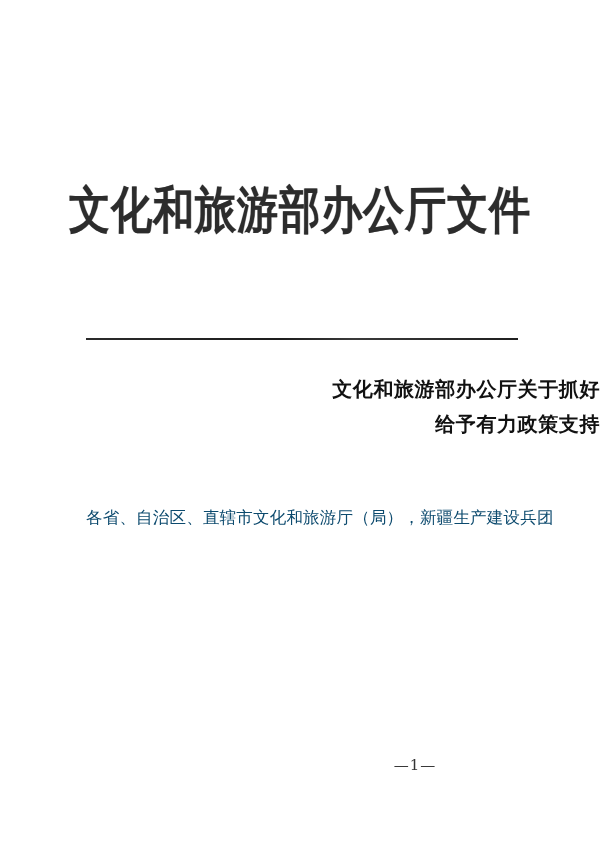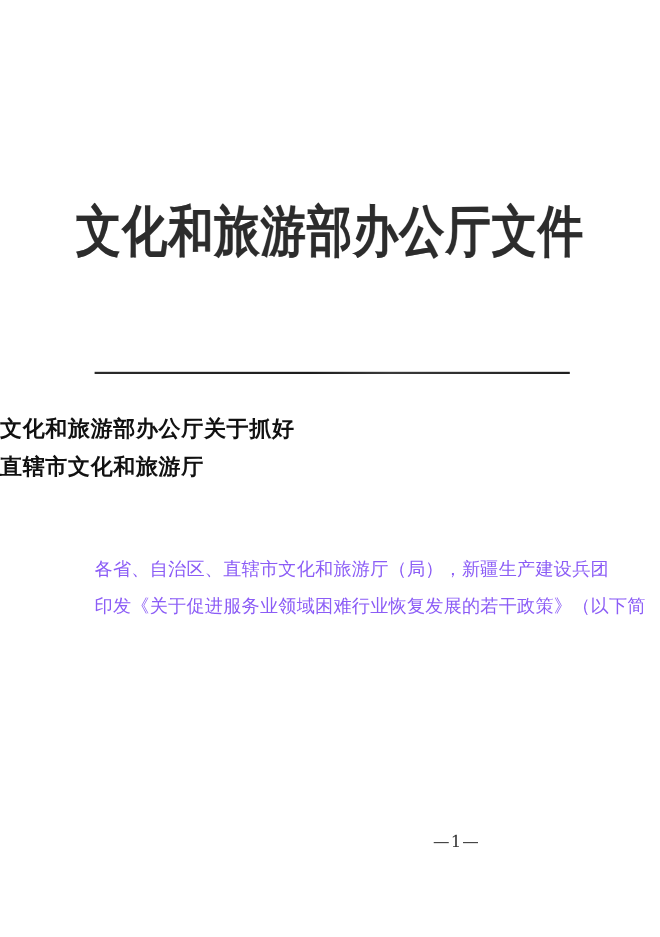--- a/index.html
+++ b/index.html
@@ -49,21 +49,21 @@
     height: 2px;
     background: linear-gradient(to right, #2b2b2b 0%, #1d1d1d 45%, #3a3a3a 62%, #1f1f1f 100%);
   }
 
   
   .doc-title {
     position: absolute;
     top: 372px;
     left: 0;
     width: 600px;
-    text-align: left;
+    text-align: right;
   }
   .doc-title-line {
     font-family: "DejaVu Sans", "Liberation Sans", sans-serif;
     font-weight: 700;
     font-size: 20px;
     line-height: 35px;
     letter-spacing: 0.6px;
     color: #111111;
   }
 
@@ -72,21 +72,21 @@
     position: absolute;
     top: 502px;
     left: 86px;
     width: 438px;
   }
   .body-line {
     font-family: "DejaVu Serif", "Liberation Serif", serif;
     font-size: 16.5px;
     line-height: 32.5px;
     letter-spacing: 0.2px;
-    color: #8b5cf6;
+    color: #0c4a6e;
     white-space: nowrap;
   }
   .body-line.indent {
     text-indent: 33px;
   }
 
   
   .footer {
     position: absolute;
     top: 755px;
@@ -108,25 +108,24 @@
 <div class="page">
 
   <div class="masthead">
     <span class="masthead-title">文化和旅游部办公厅文件</span>
   </div>
 
   <div class="divider"></div>
 
   <div class="doc-title">
     <div class="doc-title-line">文化和旅游部办公厅关于抓好</div>
-    <div class="doc-title-line">直辖市文化和旅游厅</div>
+    <div class="doc-title-line">给予有力政策支持</div>
   </div>
 
   <div class="body-block">
     <div class="body-line">各省、自治区、直辖市文化和旅游厅（局），新疆生产建设兵团</div>
-    <div class="body-line">印发《关于促进服务业领域困难行业恢复发展的若干政策》（以下简</div>
   </div>
 
   <div class="footer">
     <span class="page-number">—1—</span>
   </div>
 
 </div>
 
 </body></html>

